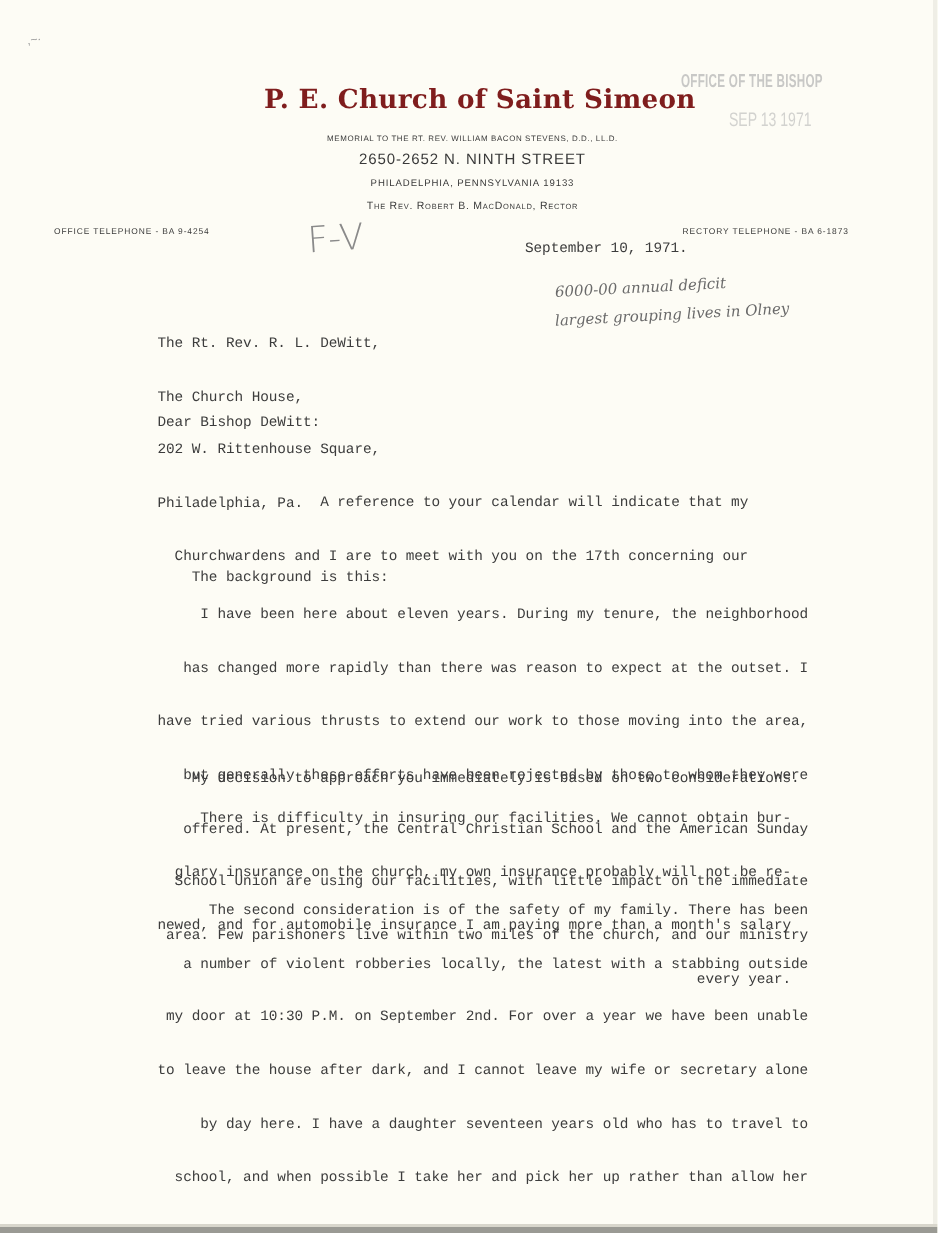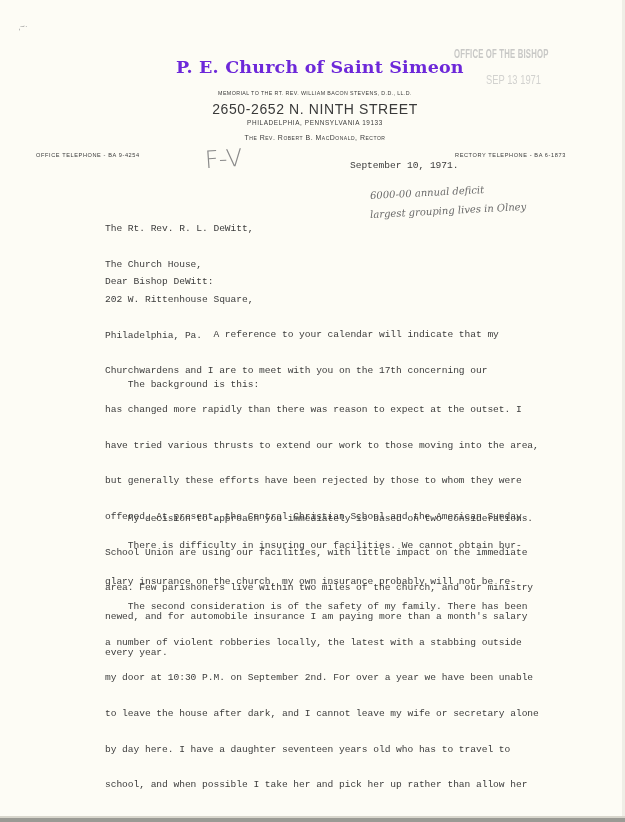--- a/index.html
+++ b/index.html
@@ -13,29 +13,29 @@
     .page { position: absolute; inset: 0; background: #fdfcf5; }
     .bottom-edge { position: absolute; left: 0; right: 0; bottom: 0; height: 4px; background: #9a9a94; }
     .bottom-shadow { position: absolute; left: 0; right: 0; bottom: 4px; height: 2px; background: #d8d6cc; }
     .right-edge { position: absolute; top: 0; bottom: 0; right: 0; width: 3px; background: #efeee6; }
 
     .corner-mark { position: absolute; left: 18px; top: 22px; font-family: "Liberation Sans", sans-serif; font-size: 8px; color: #9a9a9a; transform: rotate(-8deg); }
 
     
     .letterhead-title {
       position: absolute; left: 176px; top: 57px; width: 278px; text-align: center;
-      font-family: "DejaVu Serif", serif; font-weight: bold; font-size: 17.5px; color: #6d28d9;
+      font-family: "DejaVu Serif", serif; font-weight: bold; font-size: 17.5px; color: #7f1d1d;
       letter-spacing: 0.2px; white-space: nowrap;
     }
     .lh-small {
       position: absolute; left: 150px; width: 330px; text-align: center;
       font-family: "Liberation Sans", sans-serif; color: #3a3a3a; white-space: nowrap;
     }
     .lh-memorial { top: 90px; font-size: 5.3px; letter-spacing: 0.4px; }
-    .lh-street { top: 101px; font-size: 14px; letter-spacing: 0.6px; }
+    .lh-street { top: 101px; font-size: 10px; letter-spacing: 0.6px; }
     .lh-city { top: 119px; font-size: 6.4px; letter-spacing: 0.6px; }
     .lh-rector { top: 134px; font-size: 7px; letter-spacing: 0.5px; font-variant: small-caps; }
     .lh-phone { position: absolute; top: 152px; font-family: "Liberation Sans", sans-serif; font-size: 5.6px; letter-spacing: 0.6px; color: #3a3a3a; white-space: nowrap; }
     .lh-phone.office { left: 36px; }
     .lh-phone.rectory { left: 455px; }
 
     
     .stamp-line1 { position: absolute; left: 454px; top: 47px; font-family: "Liberation Sans", sans-serif; font-weight: bold; font-size: 12.5px; letter-spacing: 0.3px; color: #c8c8c6; transform: scaleX(0.62); transform-origin: left top; white-space: nowrap; }
     .stamp-line2 { position: absolute; left: 486px; top: 72px; font-family: "Liberation Sans", sans-serif; font-size: 13px; color: #d2d2cf; transform: scaleX(0.72); transform-origin: left top; white-space: nowrap; }
 
@@ -43,21 +43,21 @@
     .hand { position: absolute; font-family: "DejaVu Serif", serif; font-style: italic; color: #6a6a6a; white-space: nowrap; }
     .hand-initials { left: 205px; top: 145px; font-size: 24px; color: #8a8a8a; font-style: normal; font-family: "DejaVu Sans", sans-serif; font-weight: 200; transform: rotate(-4deg); }
     .hand-note1 { left: 370px; top: 187px; font-size: 10px; transform: rotate(-3deg); }
     .hand-note2 { left: 370px; top: 205px; font-size: 10px; transform: rotate(-3deg); }
 
     
     .typed { position: absolute; font-family: Liberation Mono, monospace; font-size: 9.6px; color: #3c3c3c; white-space: pre; line-height: 11.9px; letter-spacing: -0.05px; }
     .date { left: 350px; top: 160px; }
     .address { left: 105px; top: 199px; }
     .salutation { left: 105px; top: 276px; }
-    .para { left: 105px; }
+    .para { left: 105px; text-align: right; }
     .p1 { top: 305px; }
     .p2 { top: 355px; }
     .p3 { top: 380px; }
     .p4 { top: 489px; }
     .p5 { top: 516px; }
     .p6 { top: 577px; }
   </style>
 </head>
 <body>
 
@@ -98,20 +98,21 @@
   <div class="typed para p1">
     <div>                   A reference to your calendar will indicate that my</div>
     <div>Churchwardens and I are to meet with you on the 17th concerning our</div>
   </div>
 
   <div class="typed para p2">
     <div>    The background is this:</div>
   </div>
 
   <div class="typed para p3">
+    <div>    I have been here about eleven years. During my tenure, the neighborhood</div>
     <div>has changed more rapidly than there was reason to expect at the outset. I</div>
     <div>have tried various thrusts to extend our work to those moving into the area,</div>
     <div>but generally these efforts have been rejected by those to whom they were</div>
     <div>offered. At present, the Central Christian School and the American Sunday</div>
     <div>School Union are using our facilities, with little impact on the immediate</div>
     <div>area. Few parishoners live within two miles of the church, and our ministry</div>
   </div>
 
   <div class="typed para p4">
     <div>    My decision to approach you immediately is based on two considerations.</div>

